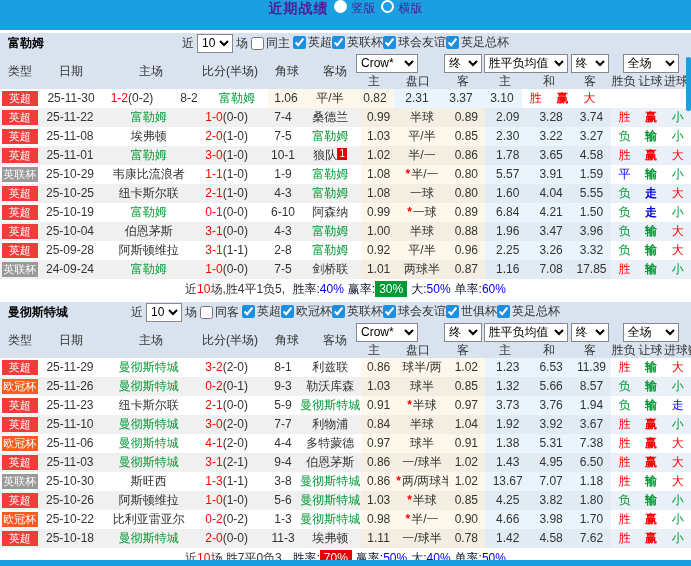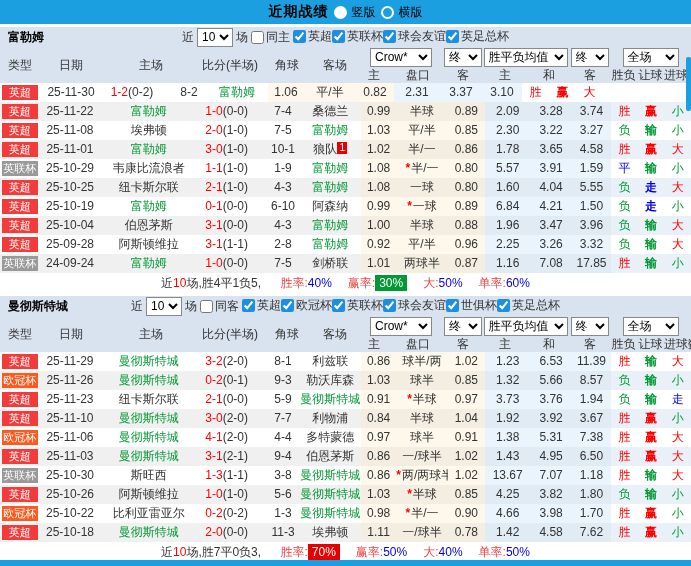--- a/index.html
+++ b/index.html
@@ -1,37 +1,37 @@
 <!DOCTYPE html>
 <html><head>
 <meta charset="utf-8">
 <style>
   html,body{margin:0;padding:0;background:#e9e9e9;}
   .page{position:relative;width:691px;height:566px;background:#fff;overflow:hidden;
         font-family:"Liberation Sans","DejaVu Sans",sans-serif;font-size:12px;color:#333;}
   
-  .titlebar{height:24px;background:#1b9fe0;color:#000000;display:flex;align-items:center;justify-content:center;gap:5px;}
+  .titlebar{height:30px;background:#1b9fe0;color:#4c1d95;display:flex;align-items:flex-start;justify-content:center;gap:5px;}
   .titlebar .t{font-weight:bold;font-size:14px;letter-spacing:1px;}
   .radio{display:inline-block;width:9px;height:9px;border:2px solid #fff;border-radius:50%;background:transparent;cursor:pointer;}
   .radio.sel{background:#fff;}
   .rlabel{font-size:12px;}
   
   .section{margin-top:3px;}
   .sec-head{background:#d9e3ef;}
   .team-row{position:relative;height:20px;display:flex;align-items:center;}
   .team{position:absolute;left:8px;font-weight:bold;color:#000;}
   .filter{margin:0 auto;display:flex;align-items:center;gap:3px;white-space:nowrap;}
   .filter select{height:19px;font-size:12px;border:1px solid #888;background:#fff;}
   .comp{display:inline-flex;align-items:center;gap:1px;cursor:pointer;}
   input[type=checkbox]{width:13px;height:13px;margin:0 1px 0 0;accent-color:#1d8fe0;}
   .cols-head{position:relative;height:36px;}
   .left-caps{position:absolute;left:0;top:0;bottom:0;display:flex;align-items:center;color:#333;}
   .sel-row{position:absolute;left:356px;top:0;width:335px;height:20px;display:flex;align-items:center;}
   .sel-row select{height:19px;font-size:12px;border:1px solid #888;background:#fff;}
-  .g-ah{width:126px;display:flex;justify-content:flex-end;gap:12px;}
+  .g-ah{width:126px;display:flex;justify-content:space-between;gap:12px;}
   .g-avg{width:128px;display:flex;justify-content:center;gap:3px;}
   .g-res{width:81px;display:flex;justify-content:center;}
   .cap-row{position:absolute;left:356px;top:20px;height:16px;display:flex;align-items:center;color:#333;}
   
   .c-type{width:40px;}.c-date{width:62px;}.c-home{width:98px;}.c-score{width:60px;}
   .c-corner{width:34px;margin-left:10px;}.c-away{width:62px;}.c-ahh{width:36px;}.c-ahl{width:52px;}
   .c-aha{width:38px;}.c-avh{width:46px;}.c-avd{width:42px;}.c-ava{width:40px;}
   .c-wdl{width:27px;}.c-hc{width:27px;}.c-goal{width:27px;}
   .cell{text-align:center;overflow:hidden;white-space:nowrap;}
   
@@ -49,21 +49,21 @@
   .ht{color:#333;}
   .star{color:#f00;font-weight:bold;margin-right:1px;}
   .redcard{display:inline-block;background:#e60000;color:#fff;font-size:10px;line-height:12px;height:12px;min-width:8px;padding:0 1px;vertical-align:2px;}
   .teamlink{cursor:pointer;}
   
   .summary{height:20px;line-height:20px;text-align:center;background:#fff;white-space:nowrap;}
   .red{color:#f00;}
   .sval.blue{color:#0000ee;}
   .sval.box-green{background:#009933;color:#fff;padding:1px 4px;}
   .sval.box-red{background:#e60000;color:#fff;padding:1px 4px;}
-  .slab{color:#ef4444;margin-left:16px;}
+  .slab{color:#0f172a;margin-left:4px;}
   
   .bottombar{position:absolute;left:0;right:0;bottom:0;height:6px;background:#1b9fe0;}
   .scroll-thumb{position:absolute;right:0;top:57px;width:5px;height:54px;background:#1b9fe0;border-radius:2px;}
 </style>
 </head>
 <body>
 
 <div class="page">
 
   <div class="titlebar">

